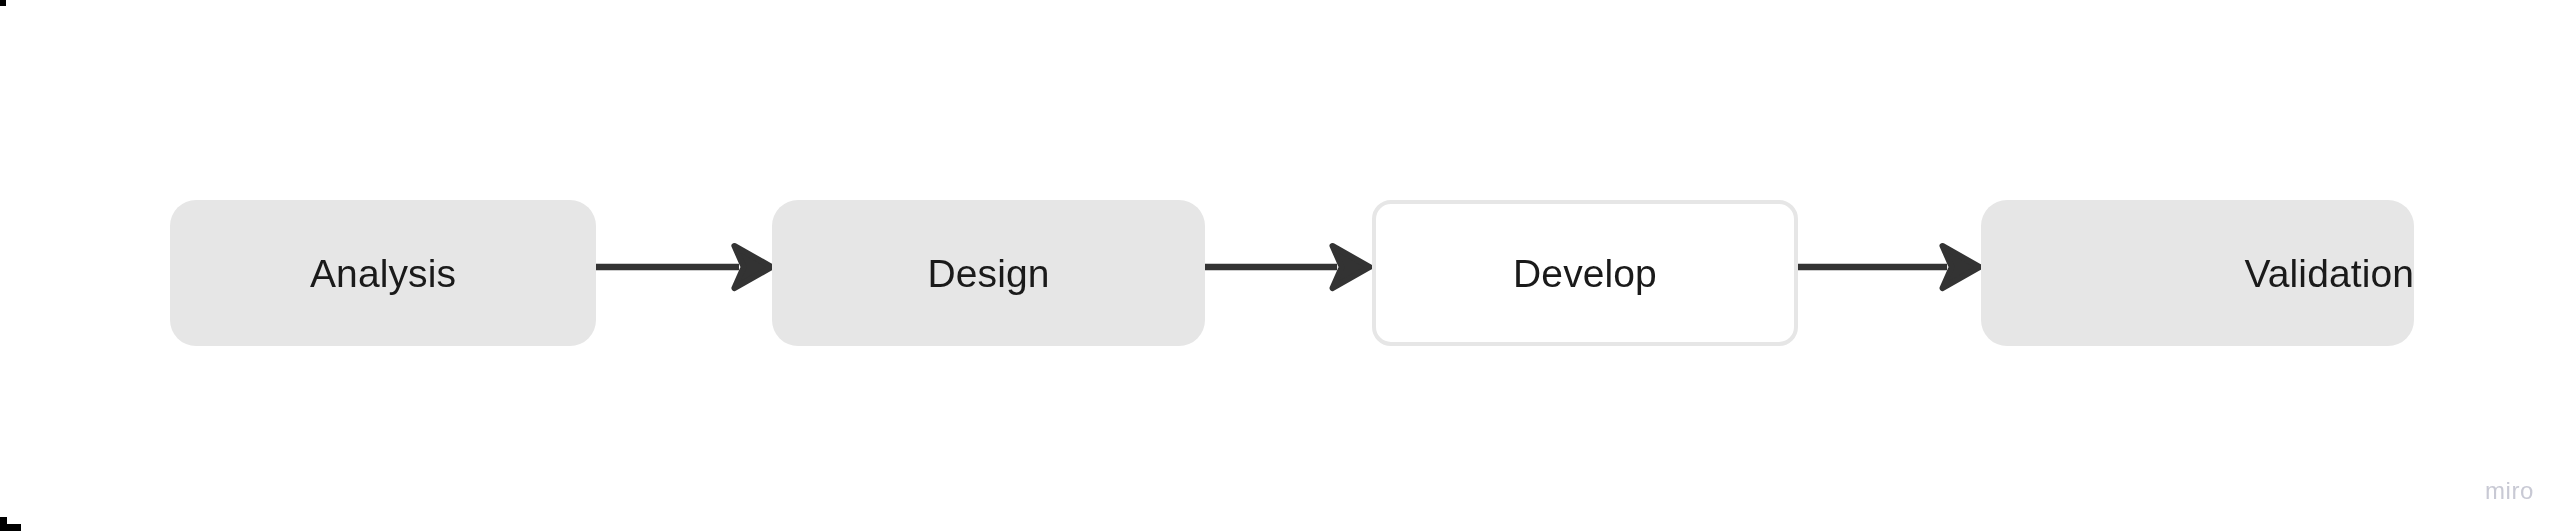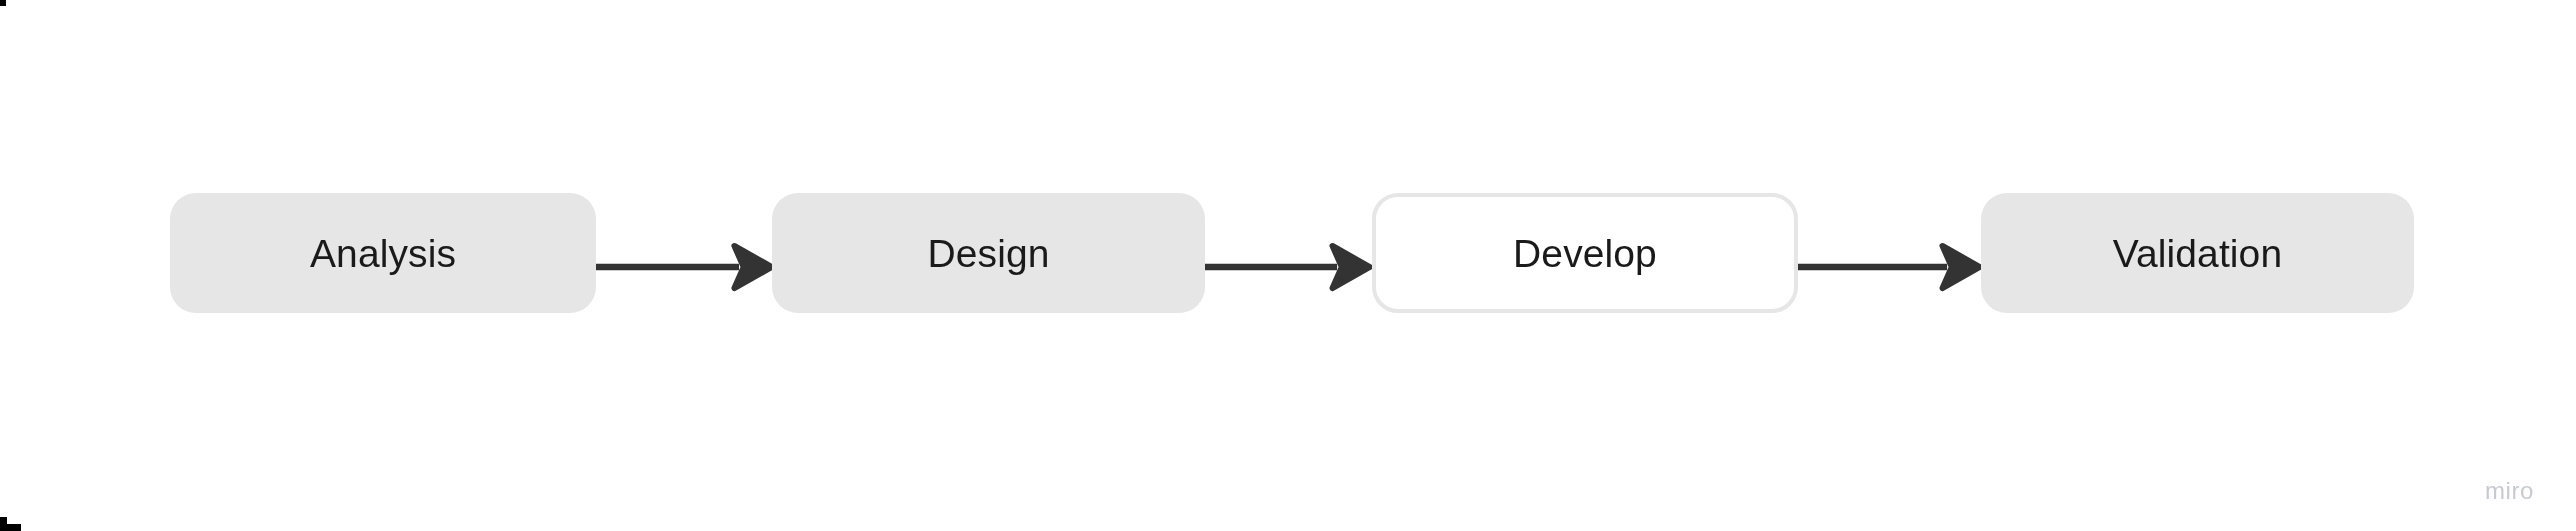--- a/index.html
+++ b/index.html
@@ -40,22 +40,22 @@
   #crop-bl-h {
     left: 0px;
     top: 524px;
     width: 21px;
     height: 7px;
   }
 
   
   .flow-node {
     position: absolute;
-    top: 193px;
-    height: 120px;
+    top: 200px;
+    height: 146px;
     border-radius: 26px;
     box-sizing: border-box;
     display: flex;
     align-items: center;
     justify-content: center;
   }
   .flow-node.filled {
     background: #e6e6e6;
     border: none;
   }
@@ -68,22 +68,22 @@
     line-height: 1;
     color: #1a1a1a;
     font-weight: 400;
     letter-spacing: 0.1px;
     white-space: nowrap;
     text-align: center;
   }
 
   #node-analysis   { left: 170px;  width: 426px; }
   #node-design     { left: 772px; width: 433px; }
-  #node-develop    { left: 1372px; width: 426px; }
-  #node-validation { left: 1981px; width: 433px; }
+  #node-develop    { left: 1372px; width: 426px; border-radius: 19px; }
+  #node-validation { left: 1981px; width: 433px; justify-content: flex-end; }
 
   
   .connector {
     position: absolute;
     top: 233px;
     height: 68px;
   }
   .connector svg {
     display: block;
     width: 100%;

